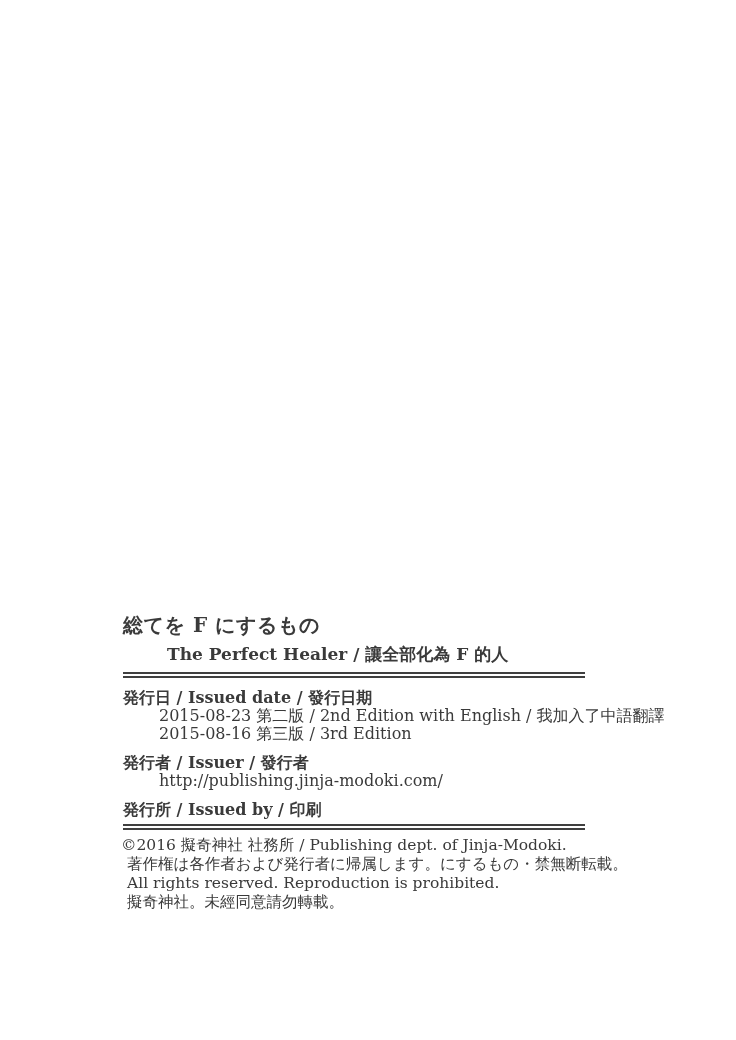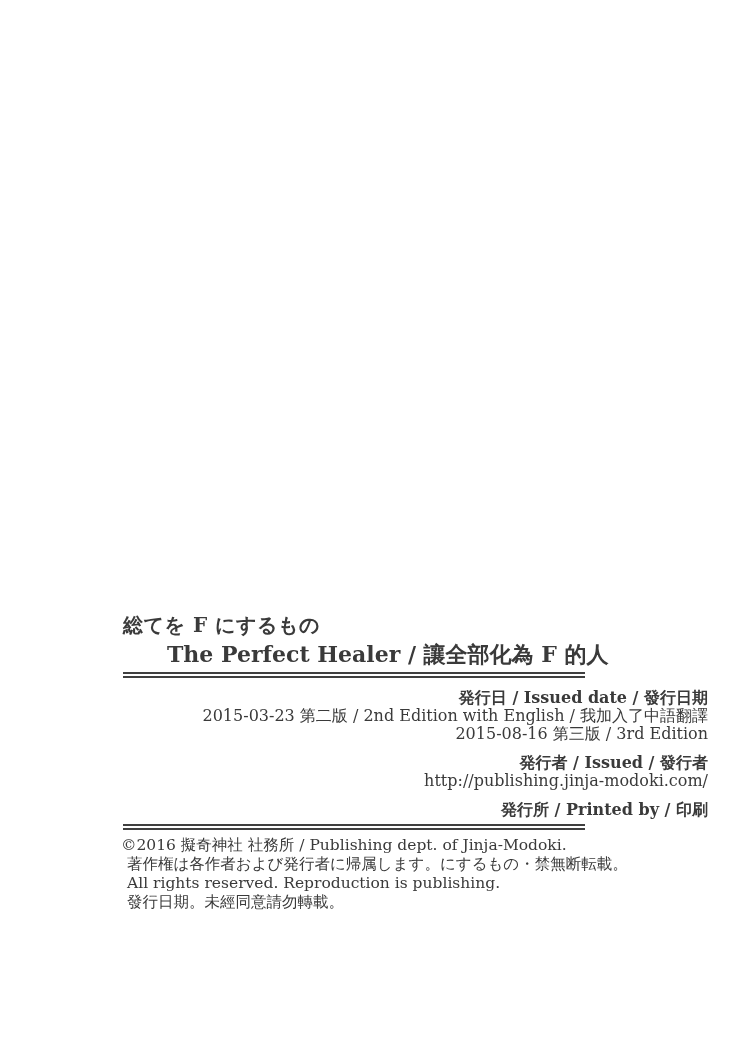--- a/index.html
+++ b/index.html
@@ -25,36 +25,35 @@
     font-size: 16px;
   }
   .title {
     font-size: 20px;
     font-weight: bold;
     letter-spacing: 0.5px;
     line-height: 26px;
     white-space: nowrap;
   }
   .subtitle {
-    font-size: 22px;
+    font-size: 17px;
     font-weight: bold;
     margin: 6px 0 8px 44px;
     line-height: 20px;
     white-space: nowrap;
   }
   .double-rule {
     width: 462px;
     height: 2px;
     border-top: 2px solid #3f3f3f;
     border-bottom: 2px solid #3f3f3f;
     margin-top: 5px;
   }
   .section {
     margin-top: 10px;
-    text-align: right;
   }
   .section-label {
     font-weight: bold;
     line-height: 19px;
     white-space: nowrap;
   }
   .section-line {
     margin-left: 36px;
     line-height: 18px;
     white-space: nowrap;
@@ -82,36 +81,36 @@
   <div class="colophon">
 
     <div class="title">総てを F にするもの</div>
 
     <div class="subtitle">The Perfect Healer / 讓全部化為 F 的人</div>
 
     <div class="double-rule"></div>
 
     <div class="section">
       <div class="section-label">発行日 / Issued date / 發行日期</div>
-      <div class="section-line">2015-03-23 第二版 / 2nd Edition with English / 我加入了中語翻譯</div>
+      <div class="section-line">2015-08-23 第二版 / 2nd Edition with English / 我加入了中語翻譯</div>
       <div class="section-line">2015-08-16 第三版 / 3rd Edition</div>
     </div>
 
     <div class="section">
-      <div class="section-label">発行者 / Issued / 發行者</div>
+      <div class="section-label">発行者 / Issuer / 發行者</div>
       <div class="section-line">http://publishing.jinja-modoki.com/</div>
     </div>
 
     <div class="section">
-      <div class="section-label">発行所 / Printed by / 印刷</div>
+      <div class="section-label">発行所 / Issued by / 印刷</div>
     </div>
 
     <div class="double-rule rule-bottom"></div>
 
     <div class="copyright">
       <div class="copyright-line first">©2016 擬奇神社 社務所 / Publishing dept. of Jinja-Modoki.</div>
       <div class="copyright-line">著作権は各作者および発行者に帰属します。にするもの・禁無断転載。</div>
-      <div class="copyright-line">All rights reserved. Reproduction is publishing.</div>
-      <div class="copyright-line">發行日期。未經同意請勿轉載。</div>
+      <div class="copyright-line">All rights reserved. Reproduction is prohibited.</div>
+      <div class="copyright-line">擬奇神社。未經同意請勿轉載。</div>
     </div>
 
   </div>
 </div>
 
 </body></html>

